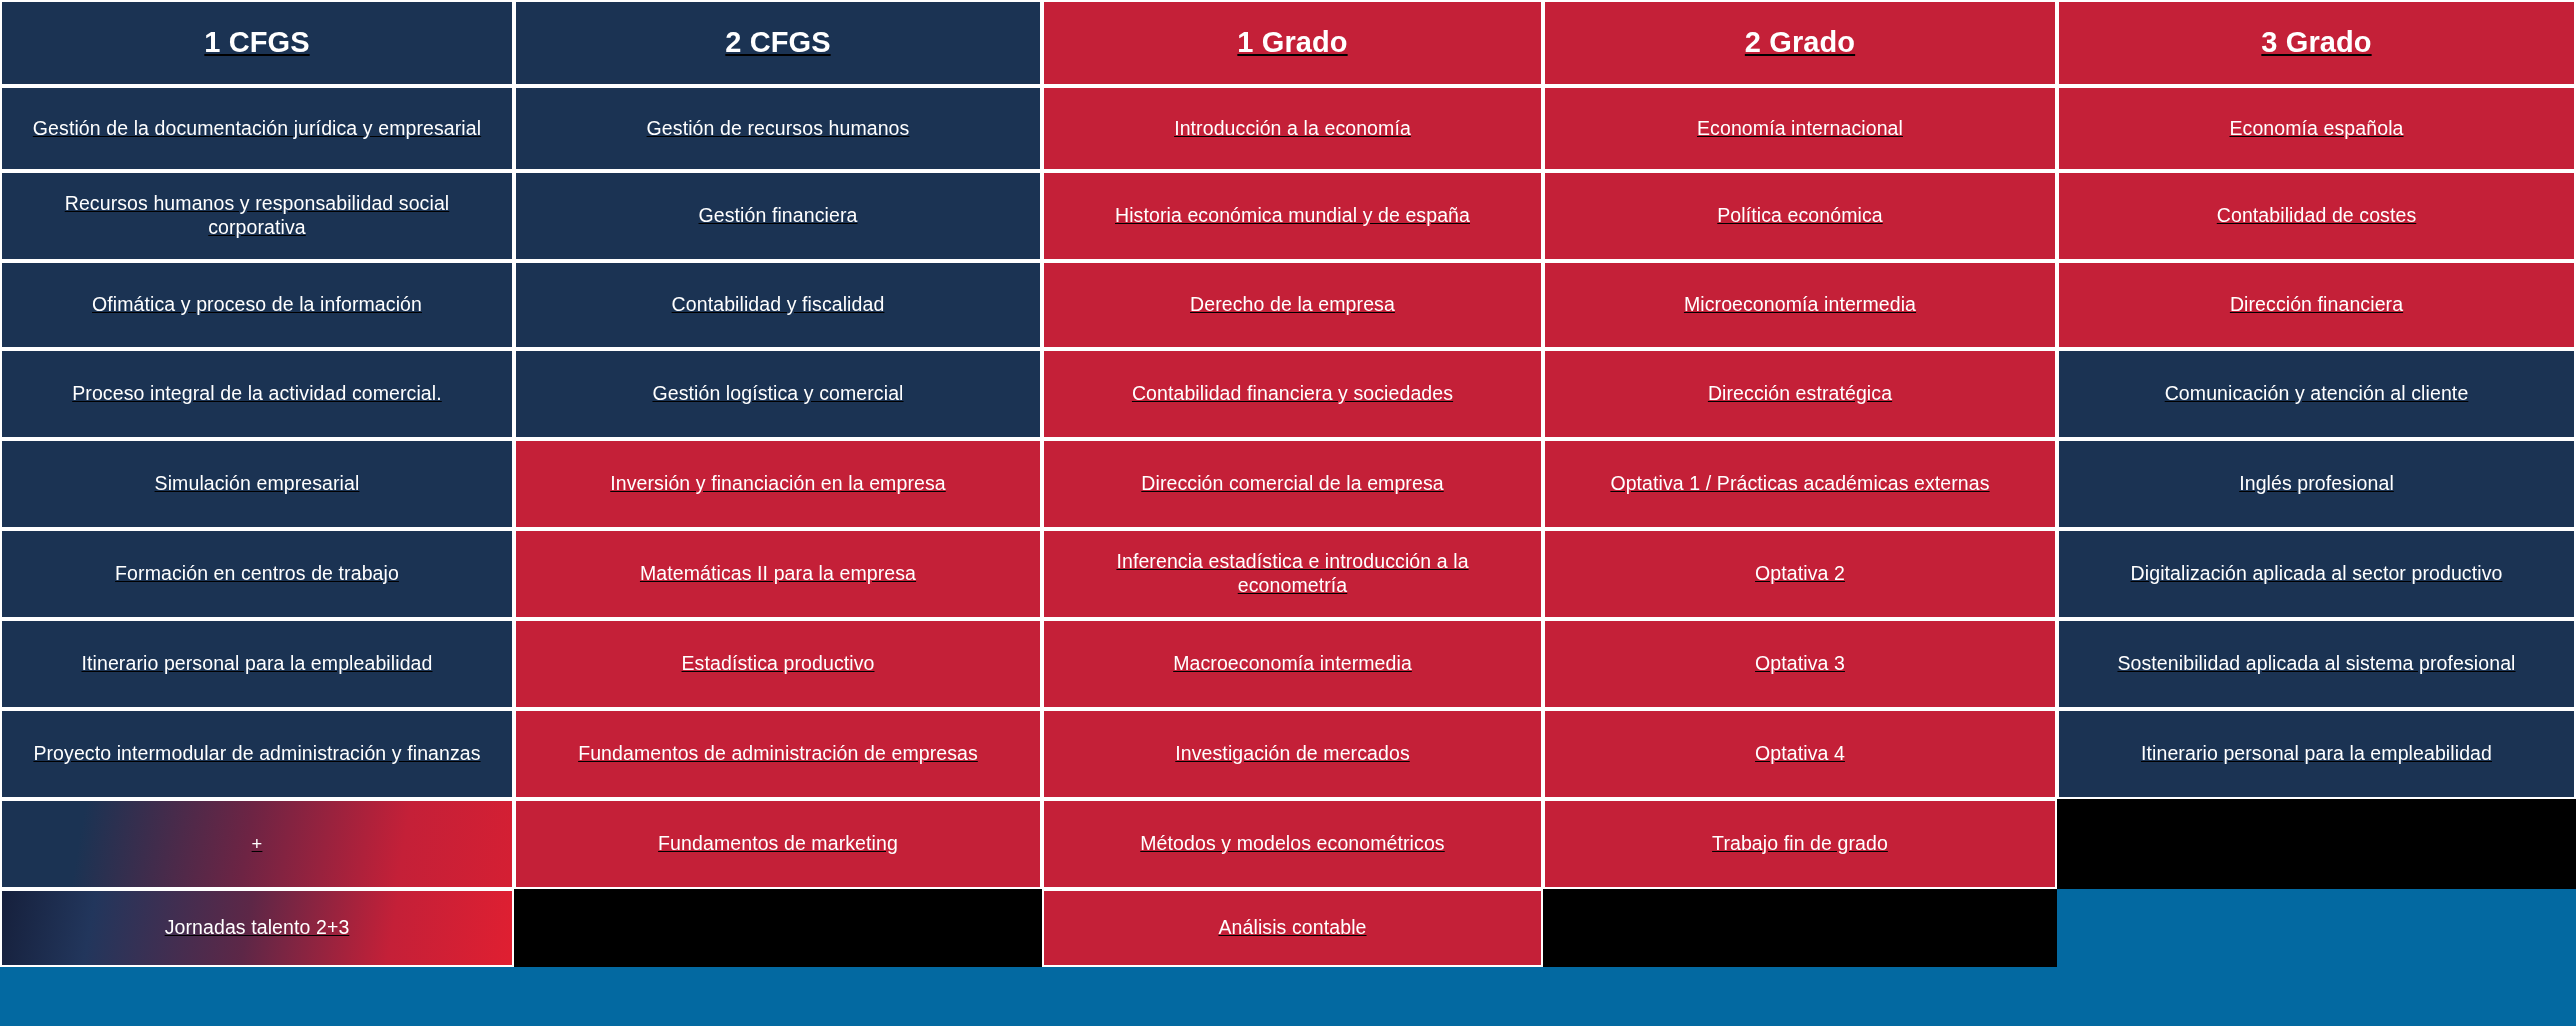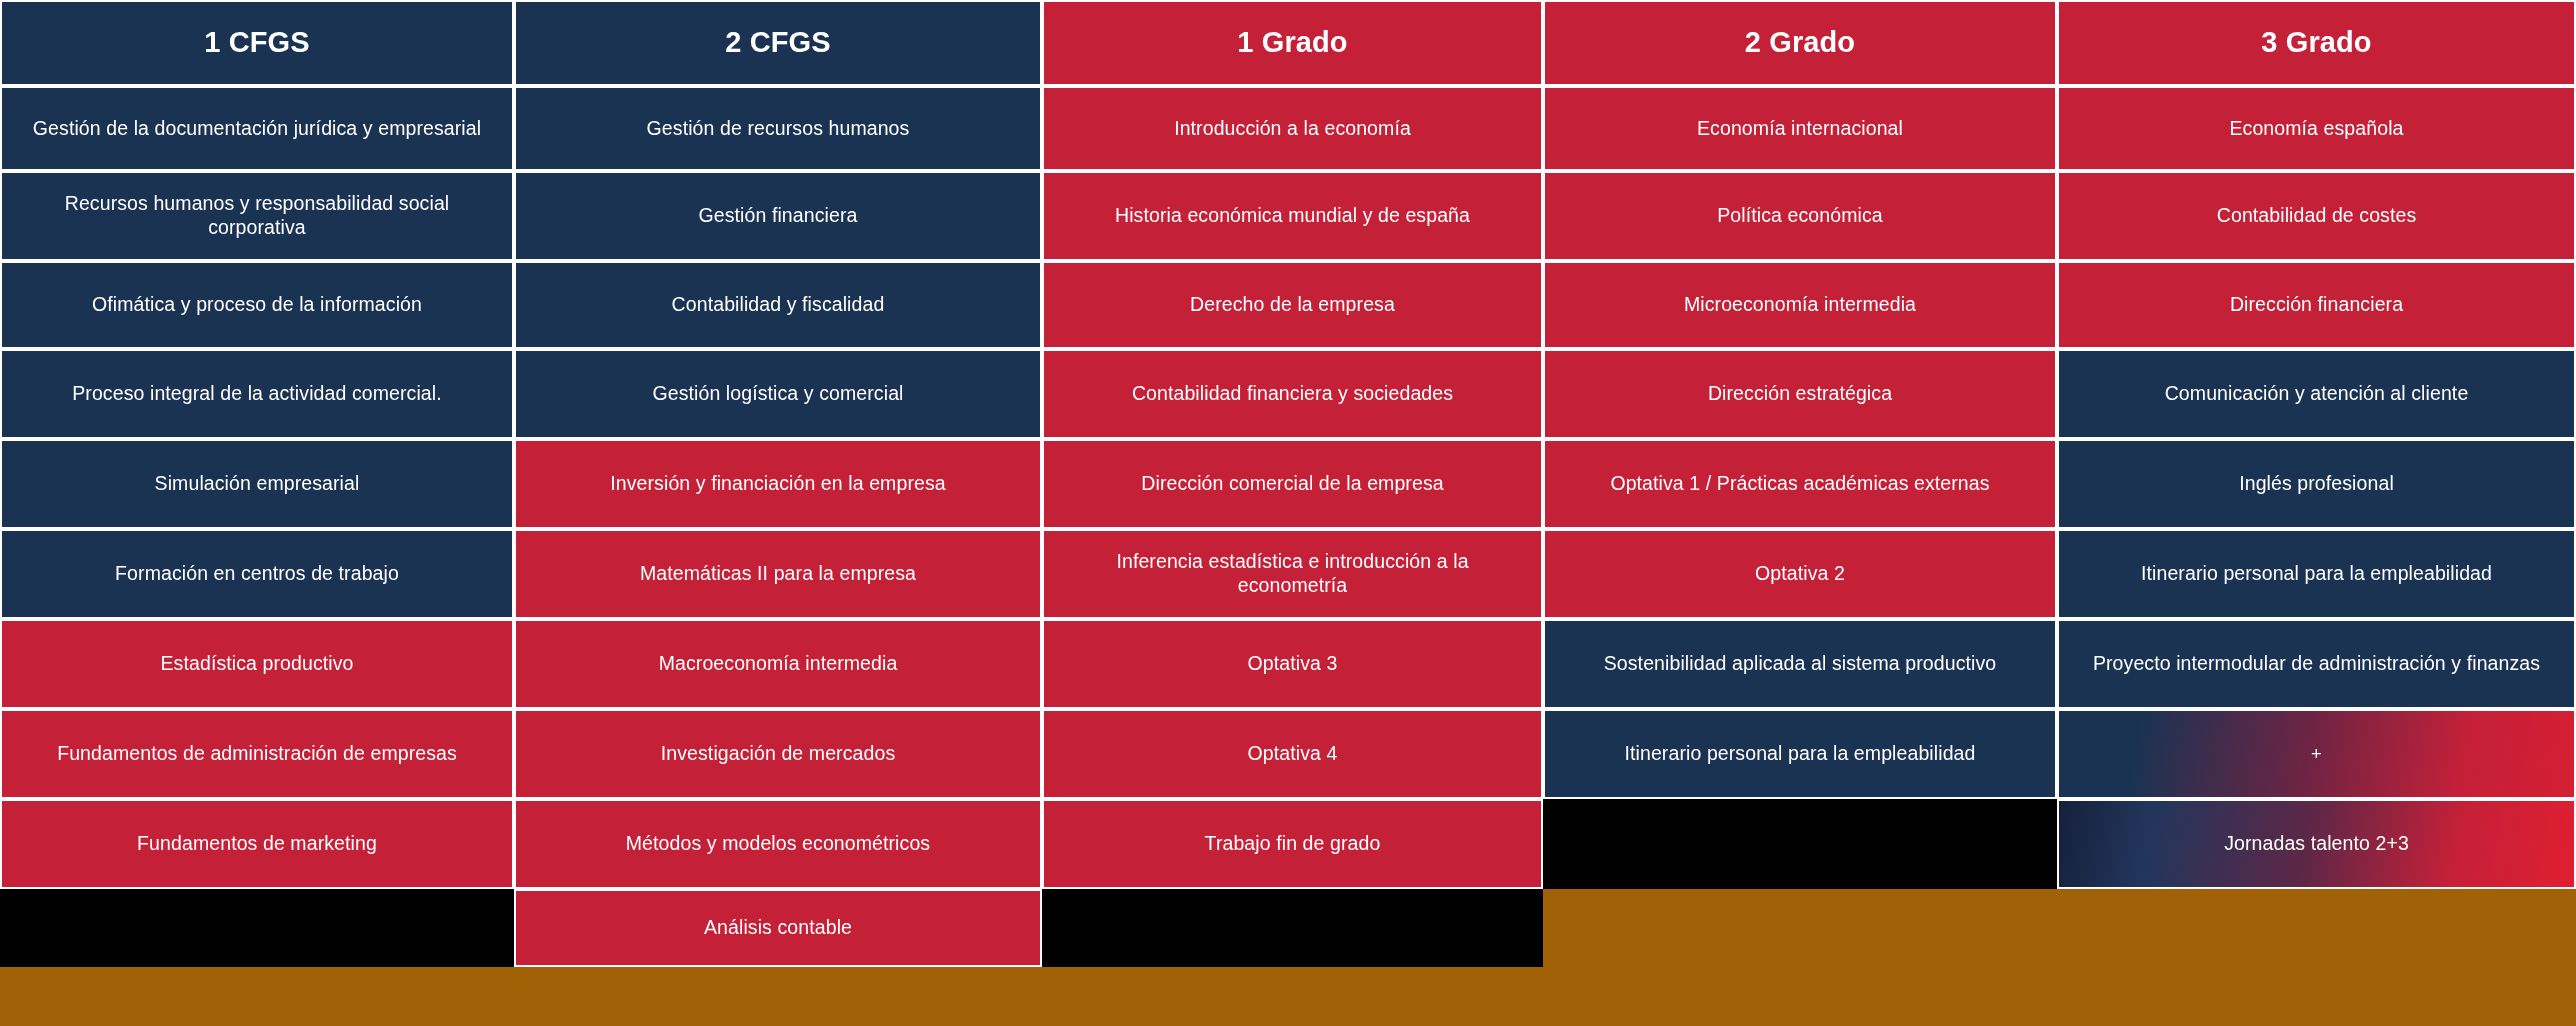--- a/index.html
+++ b/index.html
@@ -15,22 +15,23 @@
   }
 
   #curriculum-table {
     width: 2576px;
     height: 1026px;
     display: grid;
     grid-template-columns: 514px 528px 501px 514px 519px;
     grid-template-rows: 86px 85px 90px 88px 90px 90px 90px 90px 90px 90px 78px;
     column-gap: 0px;
     row-gap: 0px;
-    background: #a16207;
+    background: #0369a1;
     box-sizing: border-box;
+    text-decoration: underline;
   }
 
   .cell {
     position: relative;
     box-sizing: border-box;
     display: flex;
     align-items: center;
     justify-content: center;
     text-align: center;
     color: #ffffff;
@@ -169,33 +170,36 @@
     <div class="cell body-cell bg-red">
       <span class="txt">Matemáticas II para la empresa</span>
     </div>
     <div class="cell body-cell bg-red">
       <span class="txt">Inferencia estadística e introducción a la econometría</span>
     </div>
     <div class="cell body-cell bg-red">
       <span class="txt">Optativa 2</span>
     </div>
     <div class="cell body-cell bg-navy">
+      <span class="txt">Digitalización aplicada al sector productivo</span>
+    </div>
+    <div class="cell body-cell bg-navy">
       <span class="txt">Itinerario personal para la empleabilidad</span>
     </div>
     <div class="cell body-cell bg-red">
       <span class="txt">Estadística productivo</span>
     </div>
     <div class="cell body-cell bg-red">
       <span class="txt">Macroeconomía intermedia</span>
     </div>
     <div class="cell body-cell bg-red">
       <span class="txt">Optativa 3</span>
     </div>
     <div class="cell body-cell bg-navy">
-      <span class="txt">Sostenibilidad aplicada al sistema productivo</span>
+      <span class="txt">Sostenibilidad aplicada al sistema profesional</span>
     </div>
     <div class="cell body-cell bg-navy">
       <span class="txt">Proyecto intermodular de administración y finanzas</span>
     </div>
     <div class="cell body-cell bg-red">
       <span class="txt">Fundamentos de administración de empresas</span>
     </div>
     <div class="cell body-cell bg-red">
       <span class="txt">Investigación de mercados</span>
     </div>

